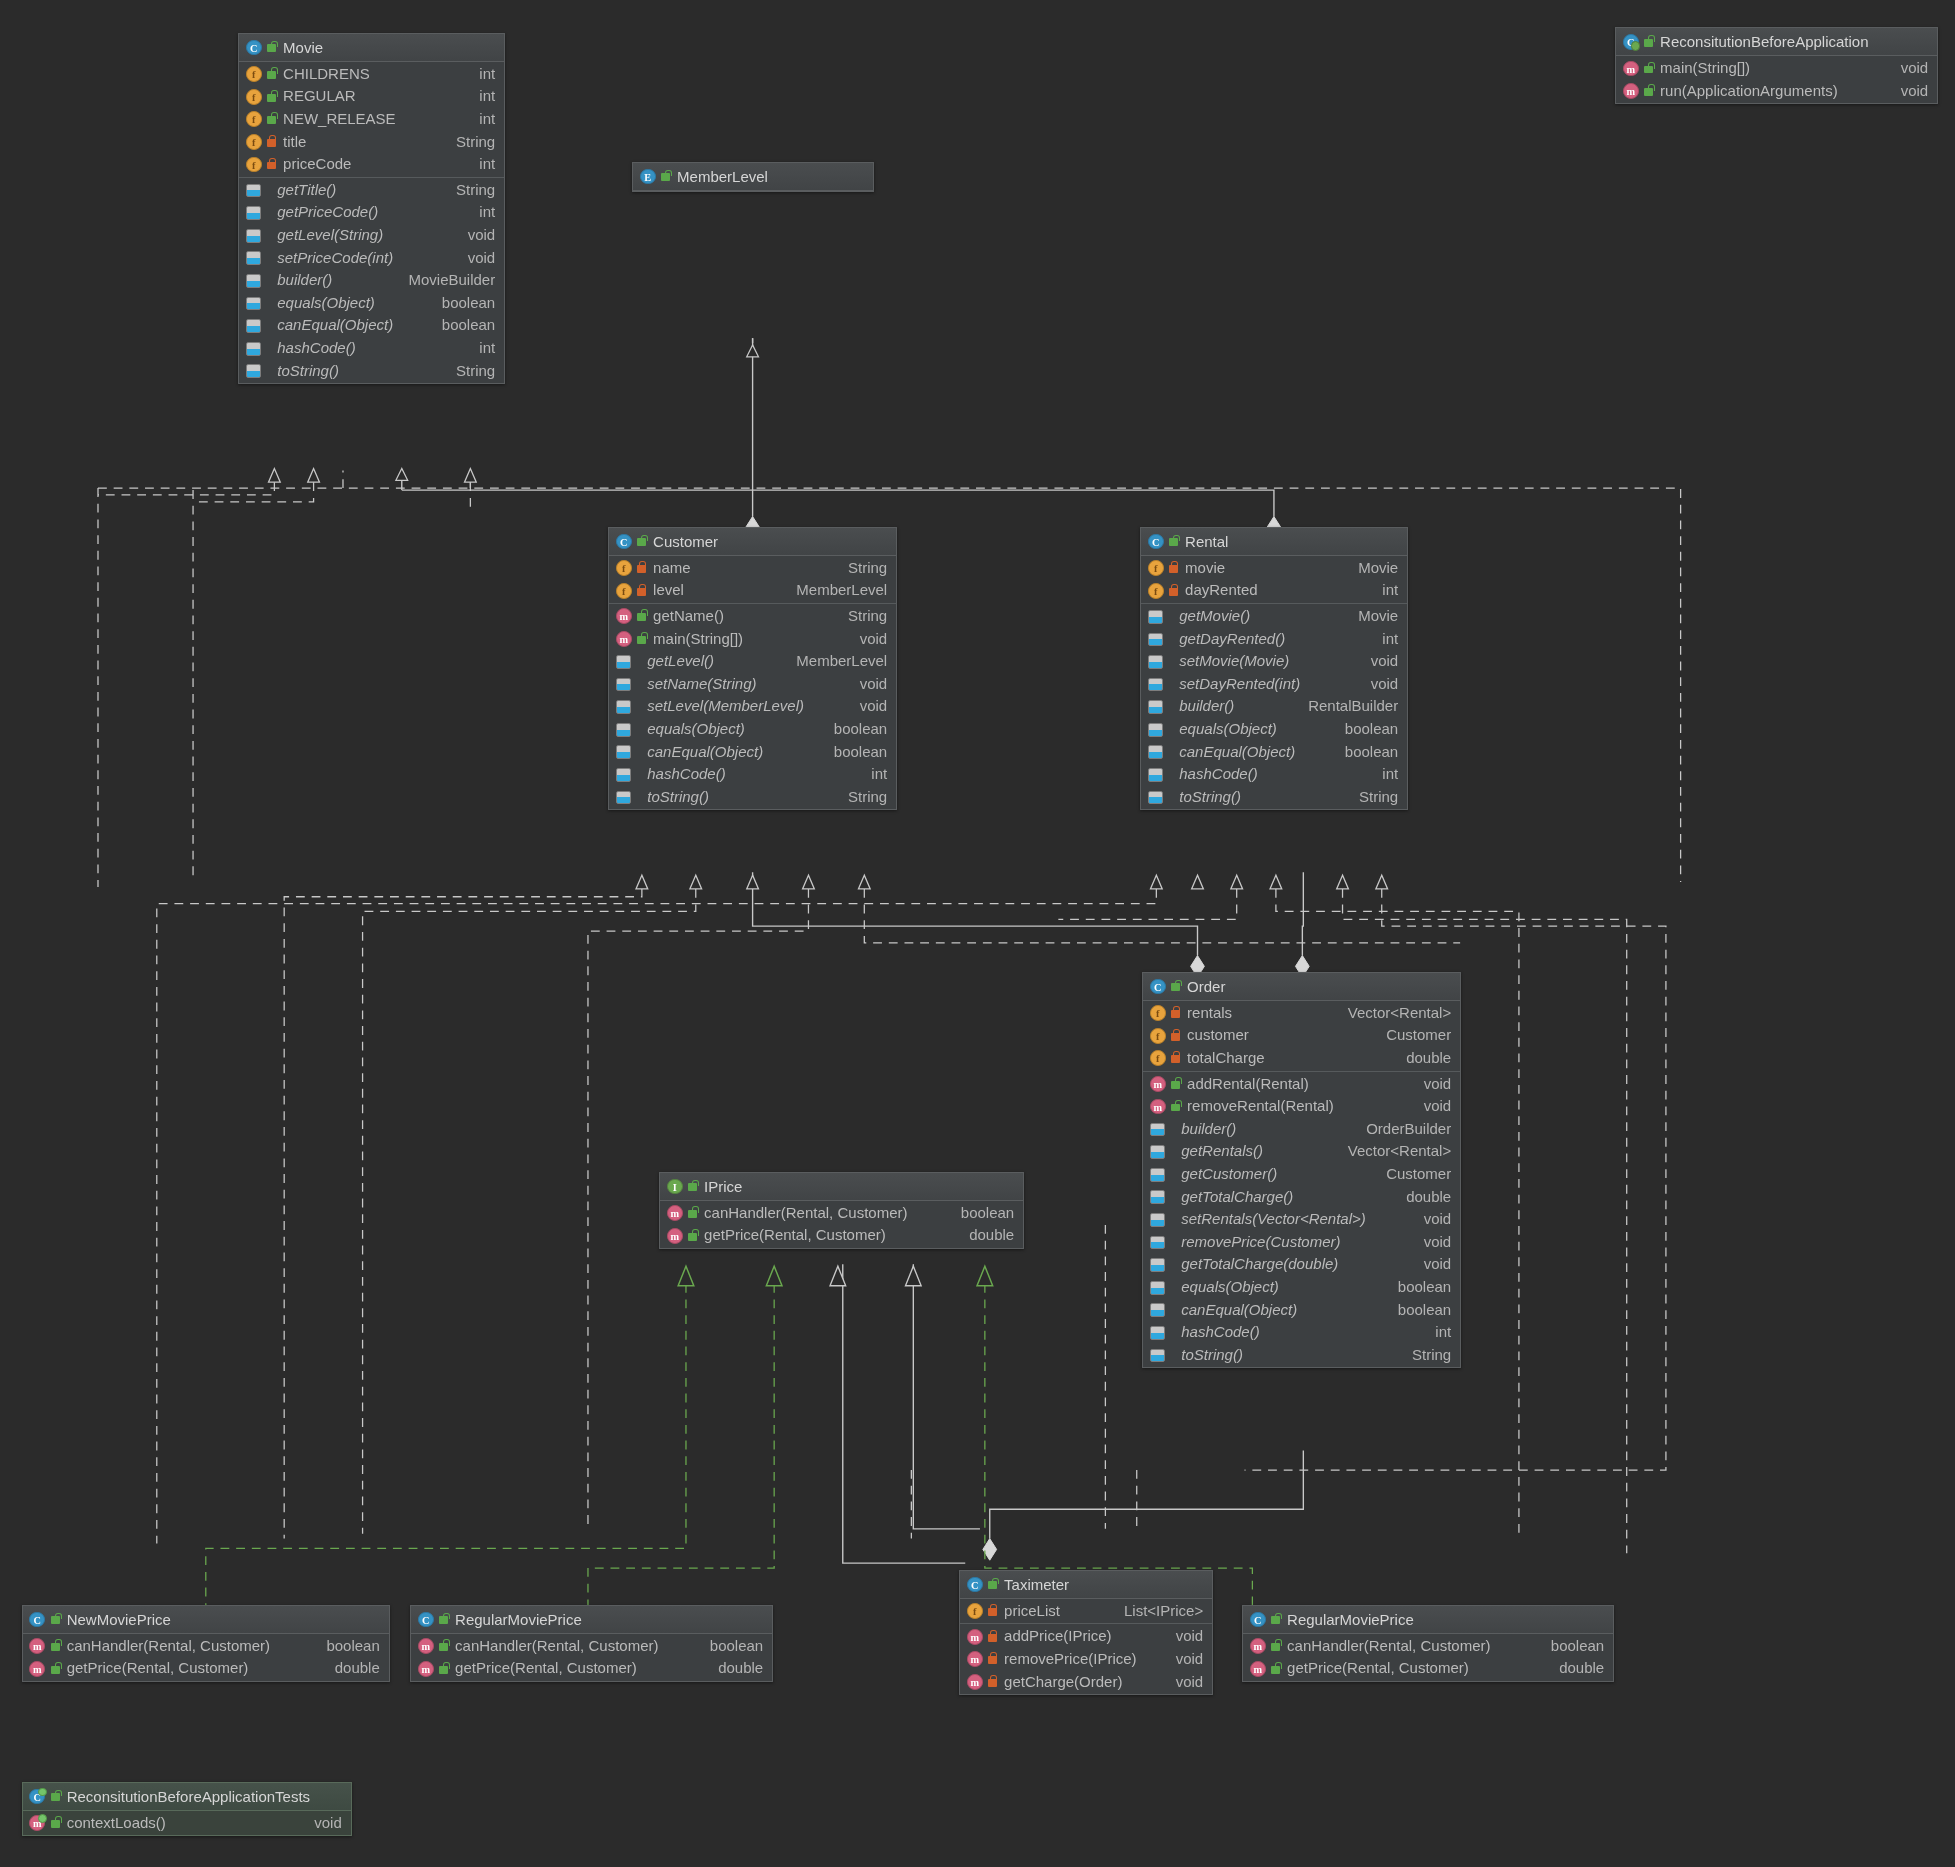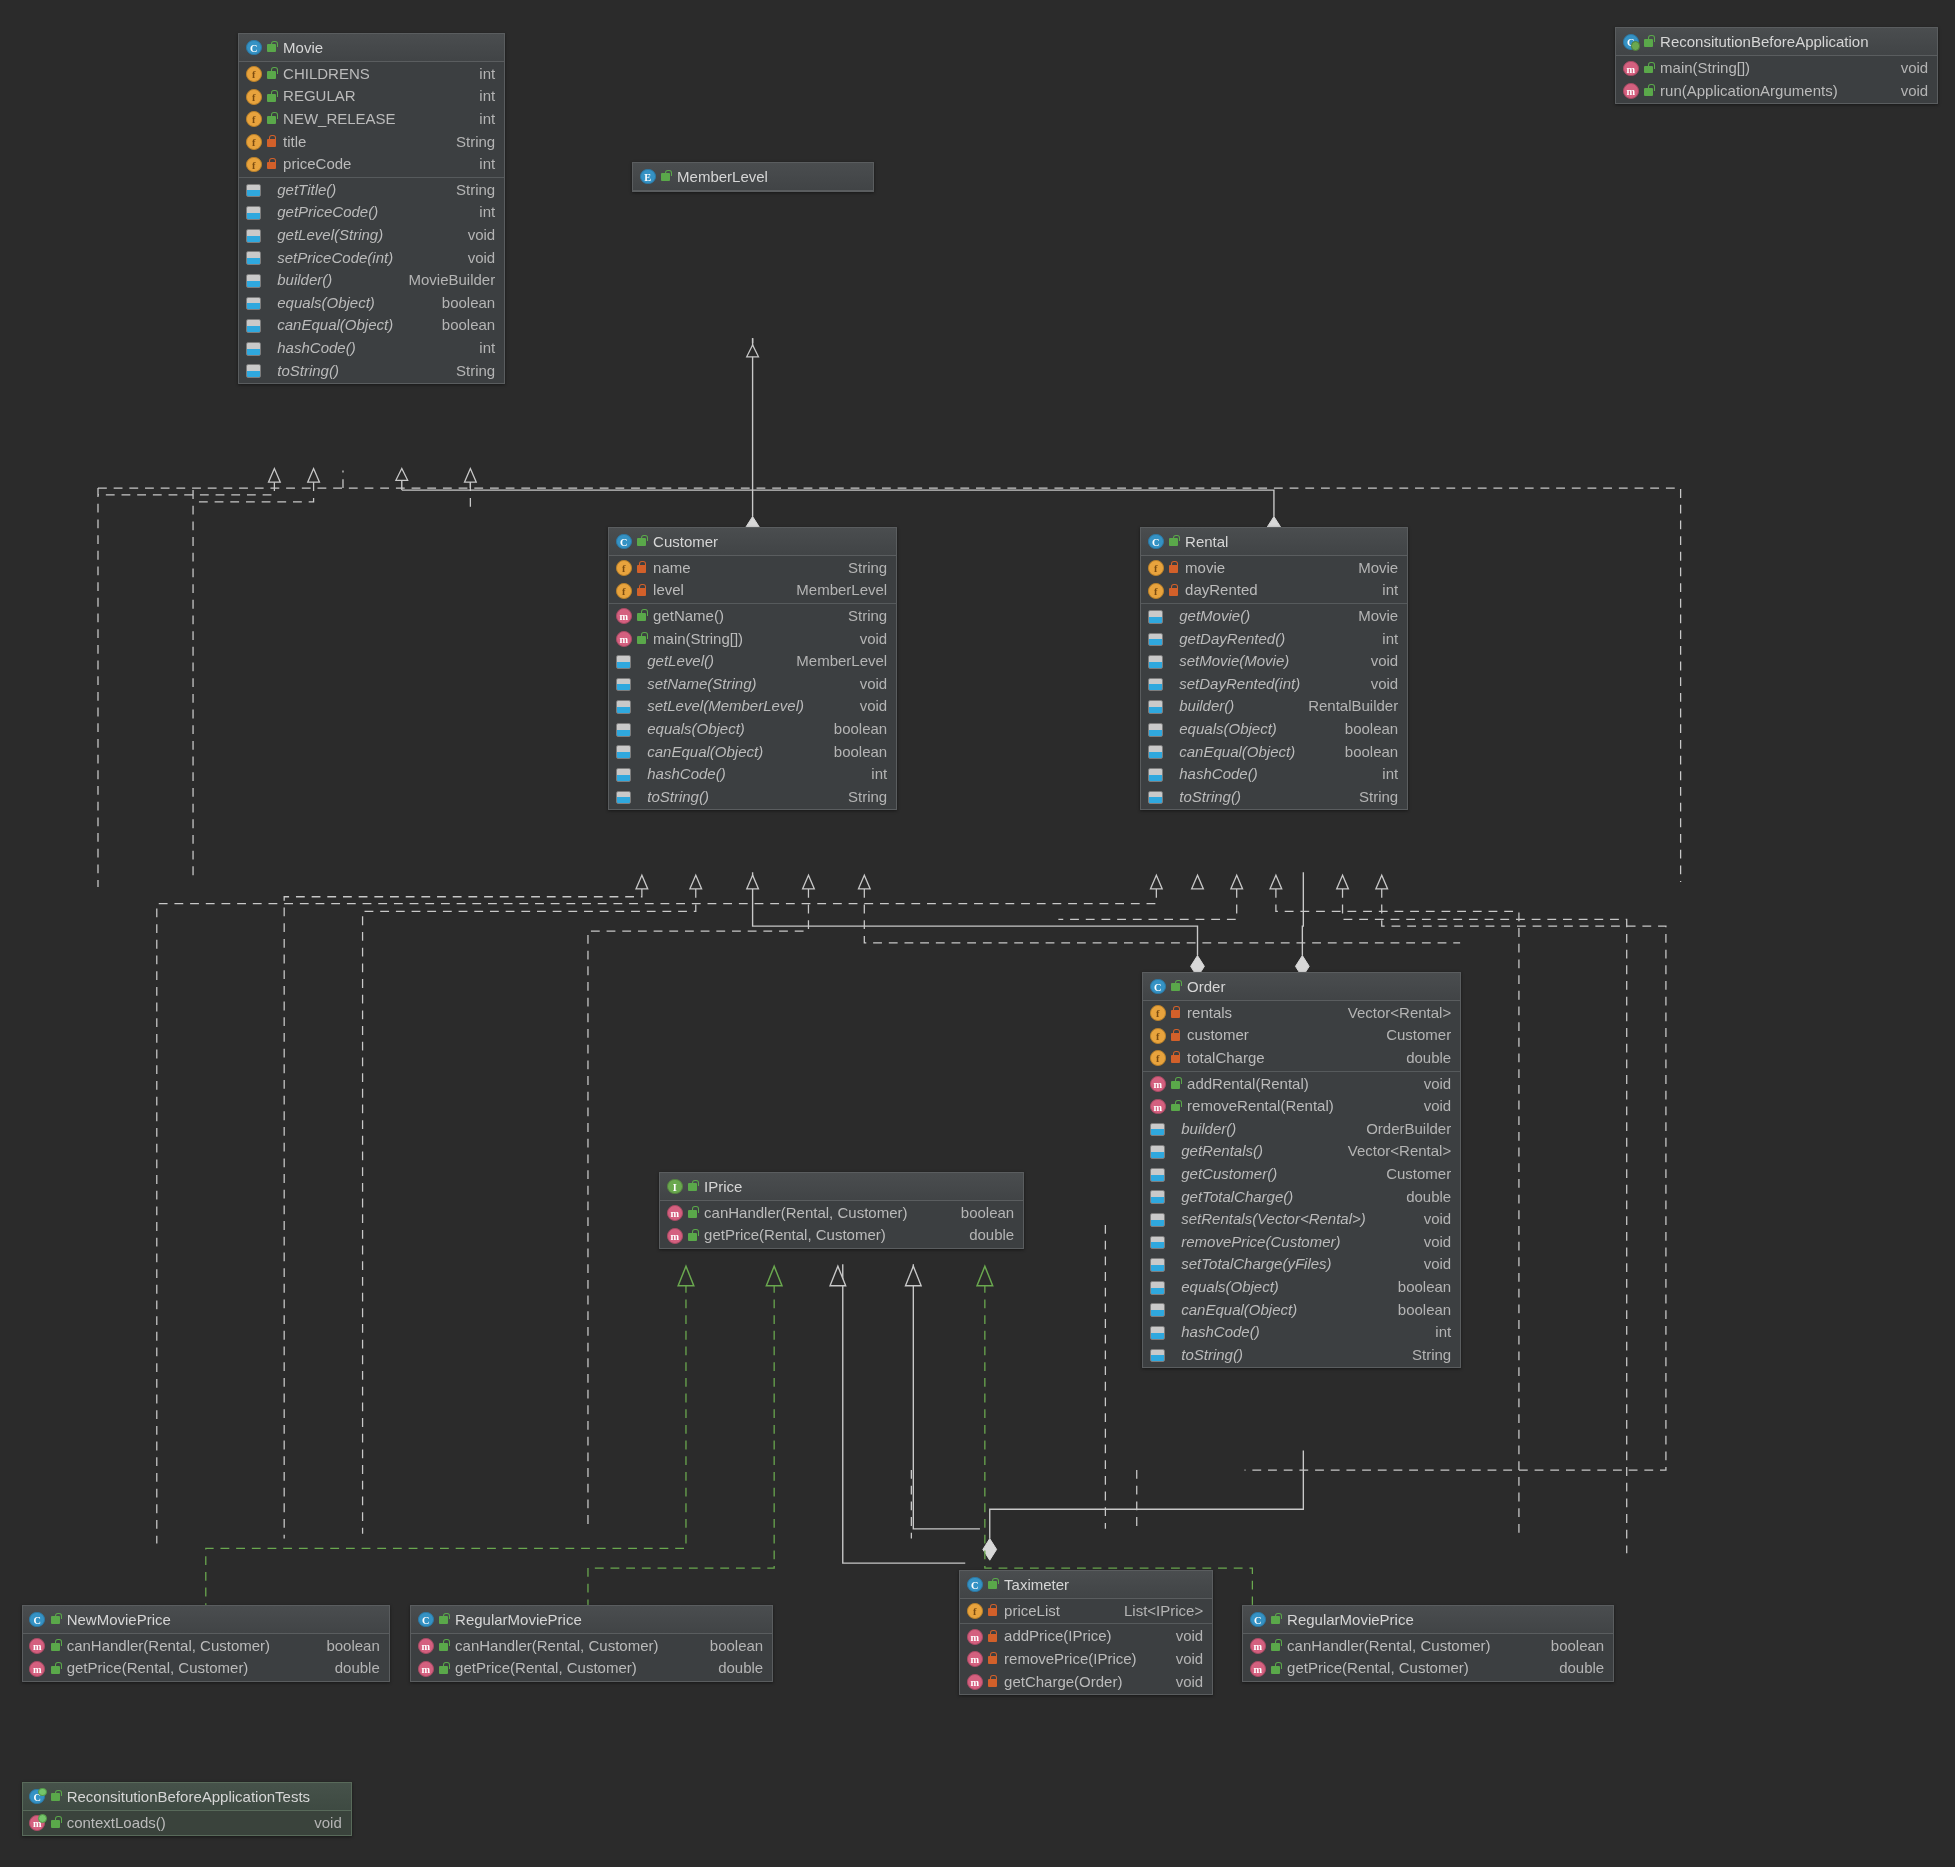--- a/index.html
+++ b/index.html
@@ -638,21 +638,21 @@
       <div class="member abstract">
         <span class="ic ic-abs-method"></span>
           <span class="nogap"></span>
         <span class="mname">removePrice(Customer)</span>
         <span class="spacer"></span>
         <span class="mtype">void</span>
       </div>
       <div class="member abstract">
         <span class="ic ic-abs-method"></span>
           <span class="nogap"></span>
-        <span class="mname">setTotalCharge(yFiles)</span>
+        <span class="mname">getTotalCharge(double)</span>
         <span class="spacer"></span>
         <span class="mtype">void</span>
       </div>
       <div class="member abstract">
         <span class="ic ic-abs-method"></span>
           <span class="nogap"></span>
         <span class="mname">equals(Object)</span>
         <span class="spacer"></span>
         <span class="mtype">boolean</span>
       </div>

